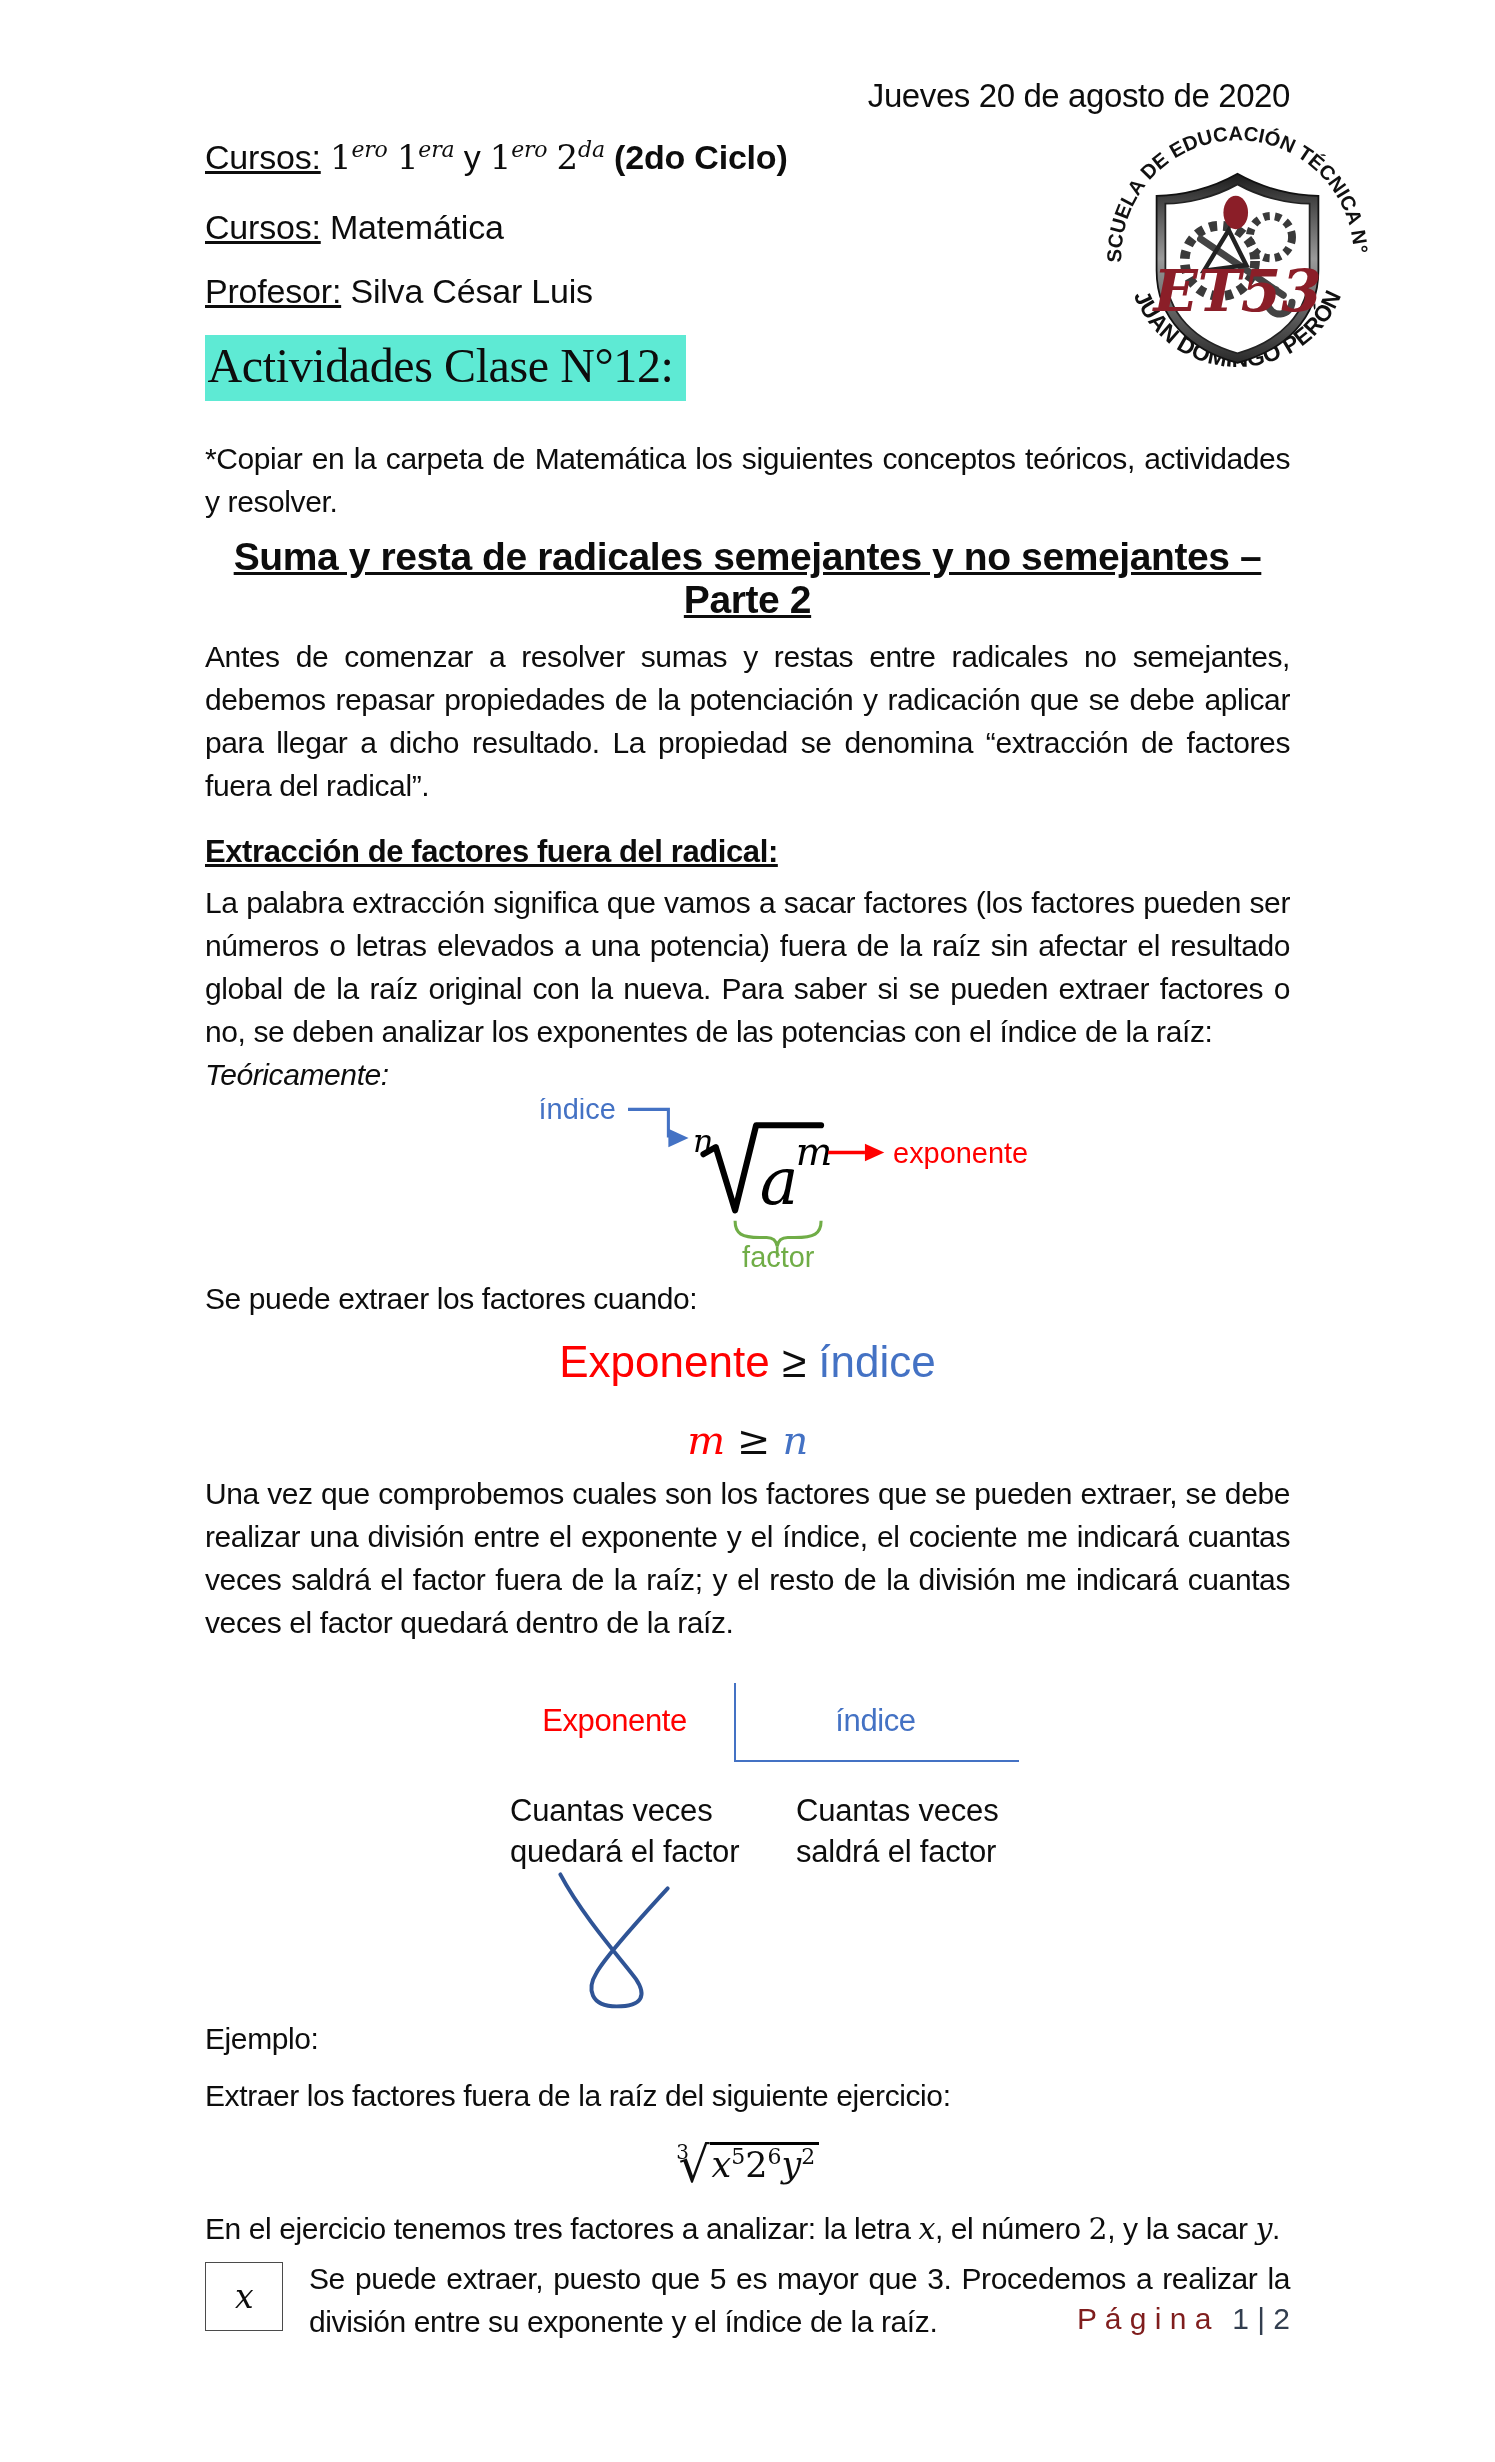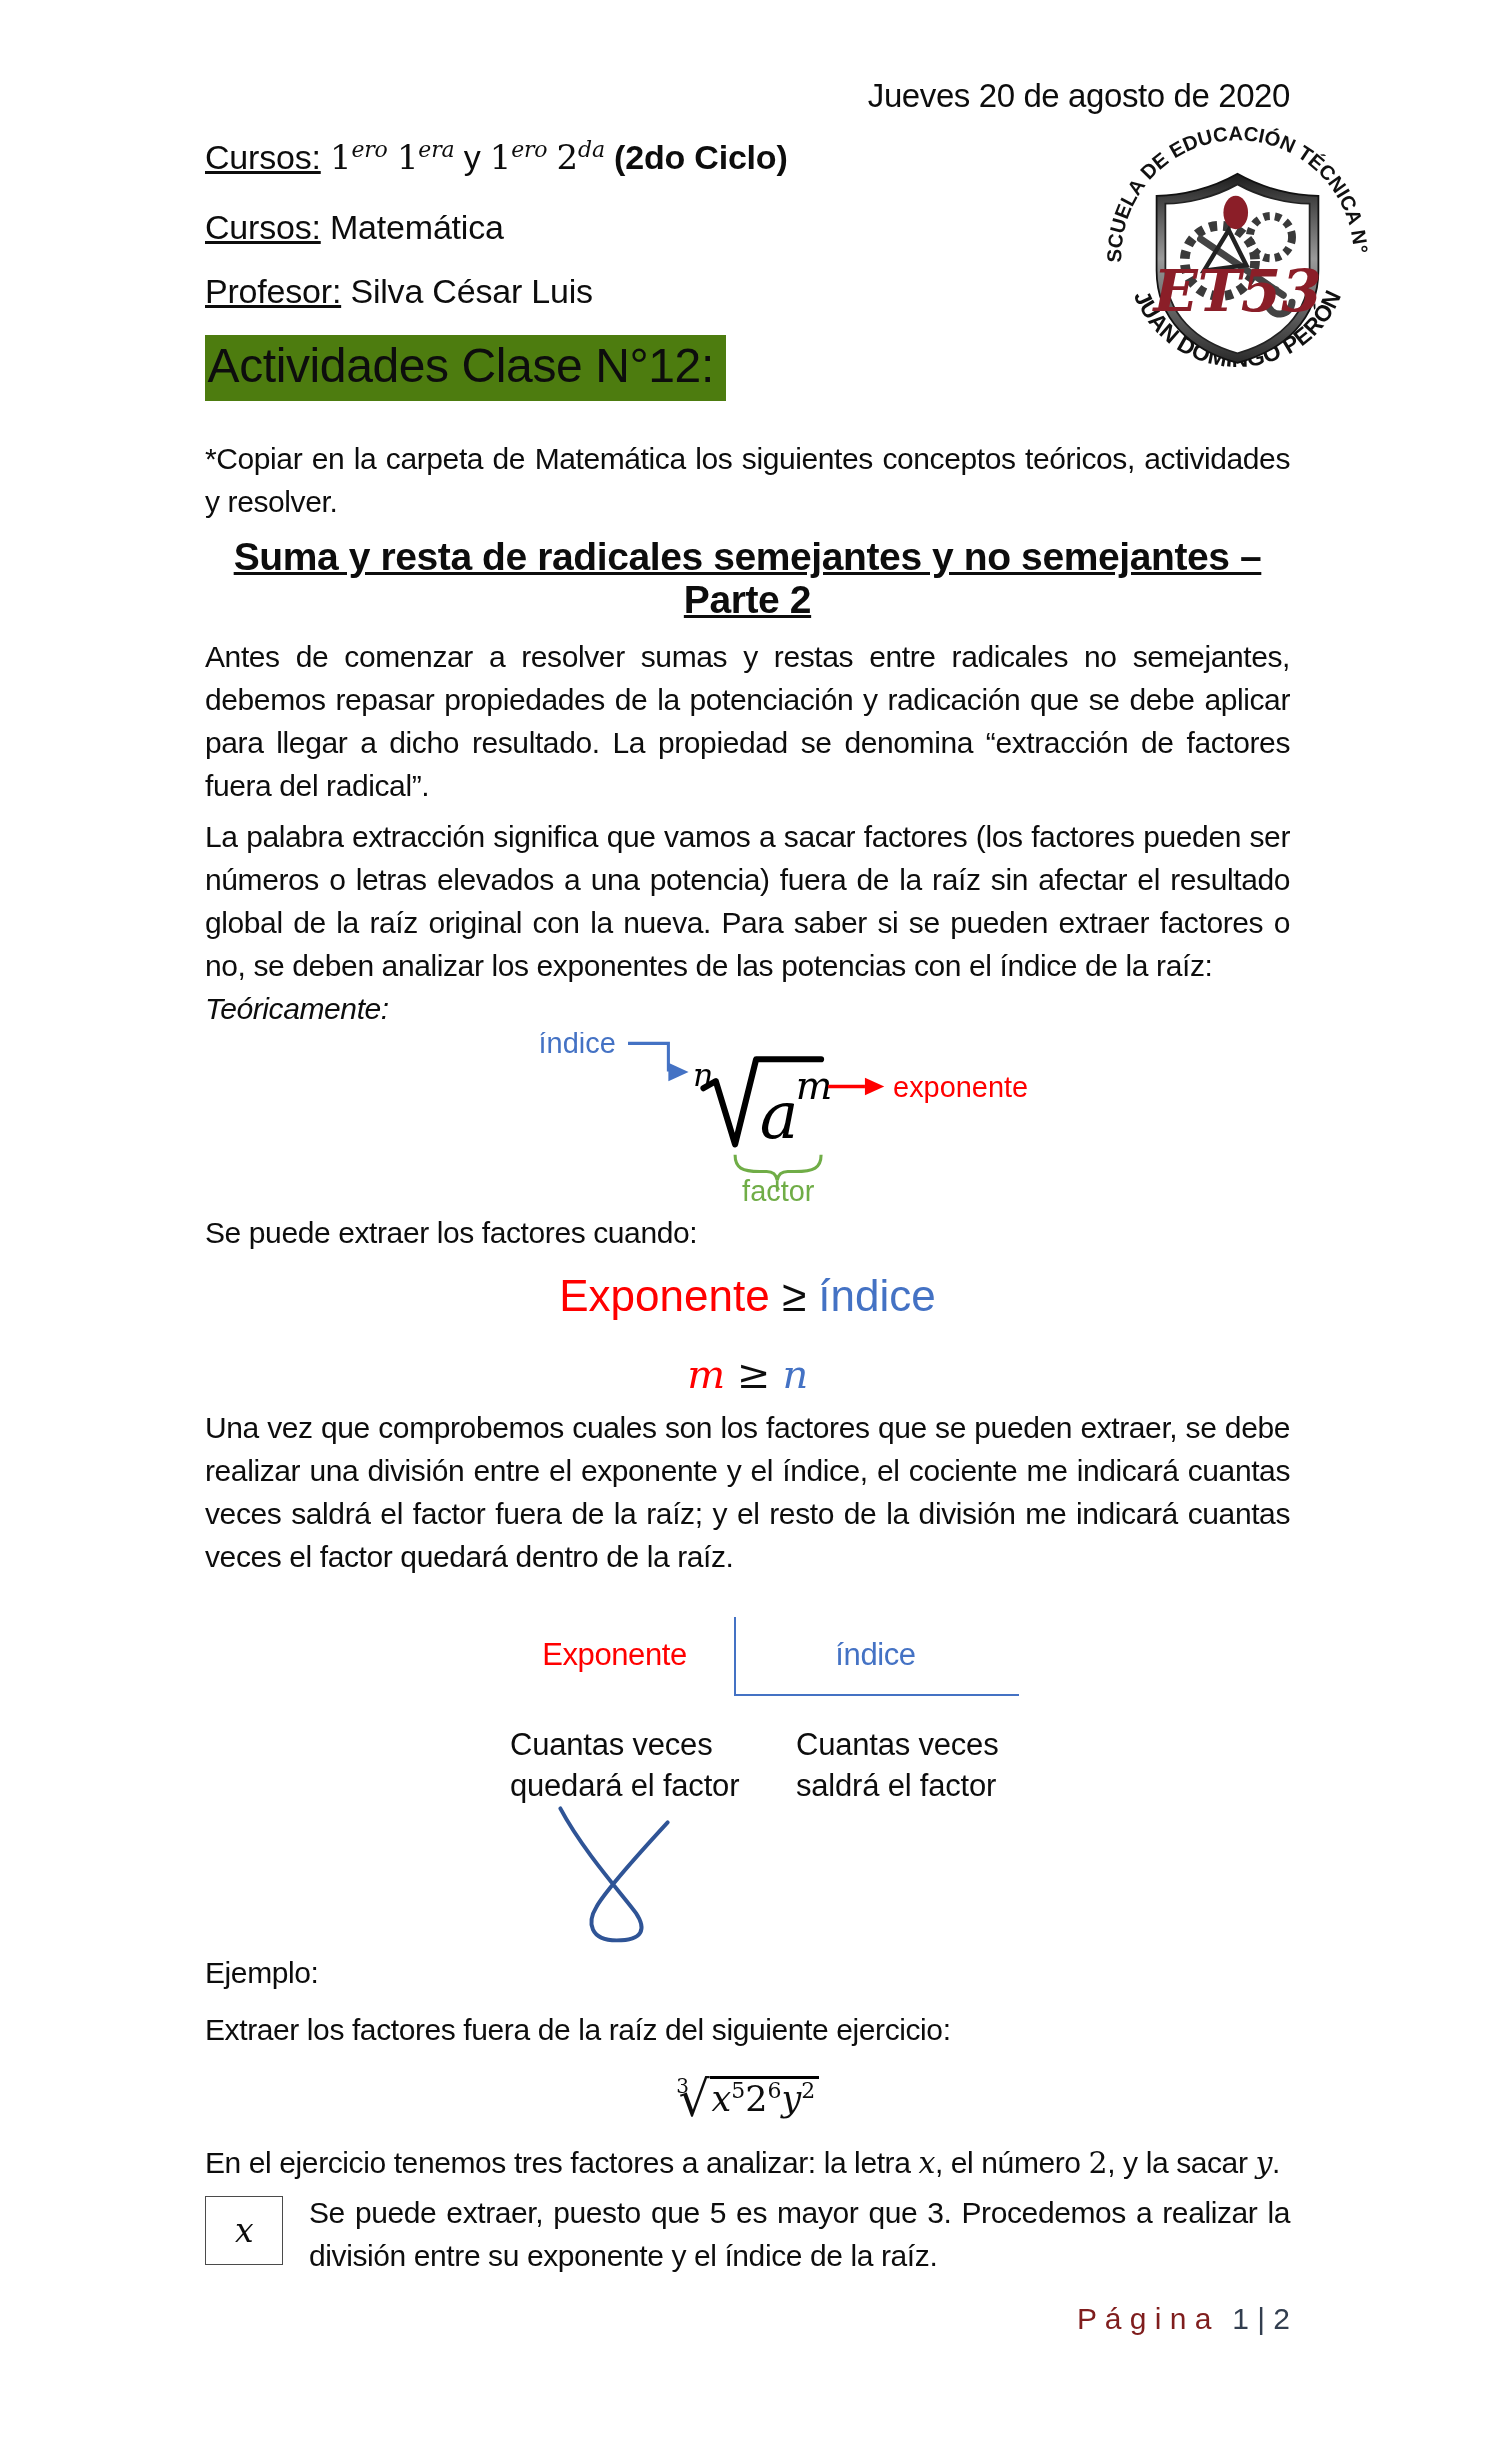--- a/index.html
+++ b/index.html
@@ -13,21 +13,21 @@
   .date{ text-align:right; font-size:33px; line-height:40px; }
   .hline{ font-size:34px; line-height:44px; letter-spacing:-0.2px; }
   .hl-cursos{ margin-top:19.3px; }
   .hl-materia{ margin-top:26px; }
   .hl-profesor{ margin-top:19.3px; }
   .ulab{ text-decoration:underline; }
   .mathserif{ font-family:"DejaVu Serif","Liberation Serif",serif; }
   .msup{ font-family:"DejaVu Serif","Liberation Serif",serif; font-style:italic; font-size:22px; vertical-align:super; line-height:0;}
   .bold{ font-weight:bold; }
   .title-wrap{ margin-top:16px; line-height:76px; }
-  .title{ background:#4d7c0f; font-size:48px; letter-spacing:-0.4px; padding:4.4px 12.3px 8px 2.6px; }
+  .title{ background:#5eead4; font-size:48px; letter-spacing:-0.4px; padding:4.4px 12.3px 8px 2.6px;font-family:Liberation Serif, serif; }
   .para{ text-align:justify; margin-top:0; }
   .p-copiar{ margin-top:26px; }
   .h-center{ margin-top:12.3px; text-align:center; font-weight:bold; font-size:39px; }
   .h-center span, .h-left span{ text-decoration:underline; }
   .p-antes{ margin-top:14px; }
   .h-left{ margin-top:23px; font-weight:bold; font-size:31px; }
   .p-palabra{ margin-top:8px; }
   .teoricamente{ margin-top:0; font-style:italic; }
   .figure-wrap{ margin-top:1.8px; height:172px; }
   .figure-wrap svg{ display:block; margin-left:324px; }
@@ -126,20 +126,23 @@
   </div>
 
   <div class="para p-copiar">*Copiar en la carpeta de Matemática los siguientes conceptos teóricos, actividades y resolver.</div>
 
   <div class="h-center">
     <span>Suma y resta de radicales semejantes y no semejantes – Parte 2</span>
   </div>
 
   <div class="para p-antes">Antes de comenzar a resolver sumas y restas entre radicales no semejantes, debemos repasar propiedades de la potenciación y radicación que se debe aplicar para llegar a dicho resultado. La propiedad se denomina “extracción de factores fuera del radical”.</div>
 
+  <div class="h-left">
+    <span>Extracción de factores fuera del radical:</span>
+  </div>
 
   <div class="para p-palabra">La palabra extracción significa que vamos a sacar factores (los factores pueden ser números o letras elevados a una potencia) fuera de la raíz sin afectar el resultado global de la raíz original con la nueva. Para saber si se pueden extraer factores o no, se deben analizar los exponentes de las potencias con el índice de la raíz:</div>
 
   <div class="teoricamente">Teóricamente:</div>
 
   <div class="figure-wrap">
     <svg width="528" height="172" viewBox="0 0 600 196" style="font-size:34px">
       <text x="10" y="24" font-size="33" fill="#4472C4" font-family="Liberation Sans,sans-serif">índice</text>
       <path d="M112,13 H158 V45" stroke="#4472C4" stroke-width="3.5" fill="none"></path>
       <polygon points="158,35 158,56 181,45.5" fill="#4472C4"></polygon>

